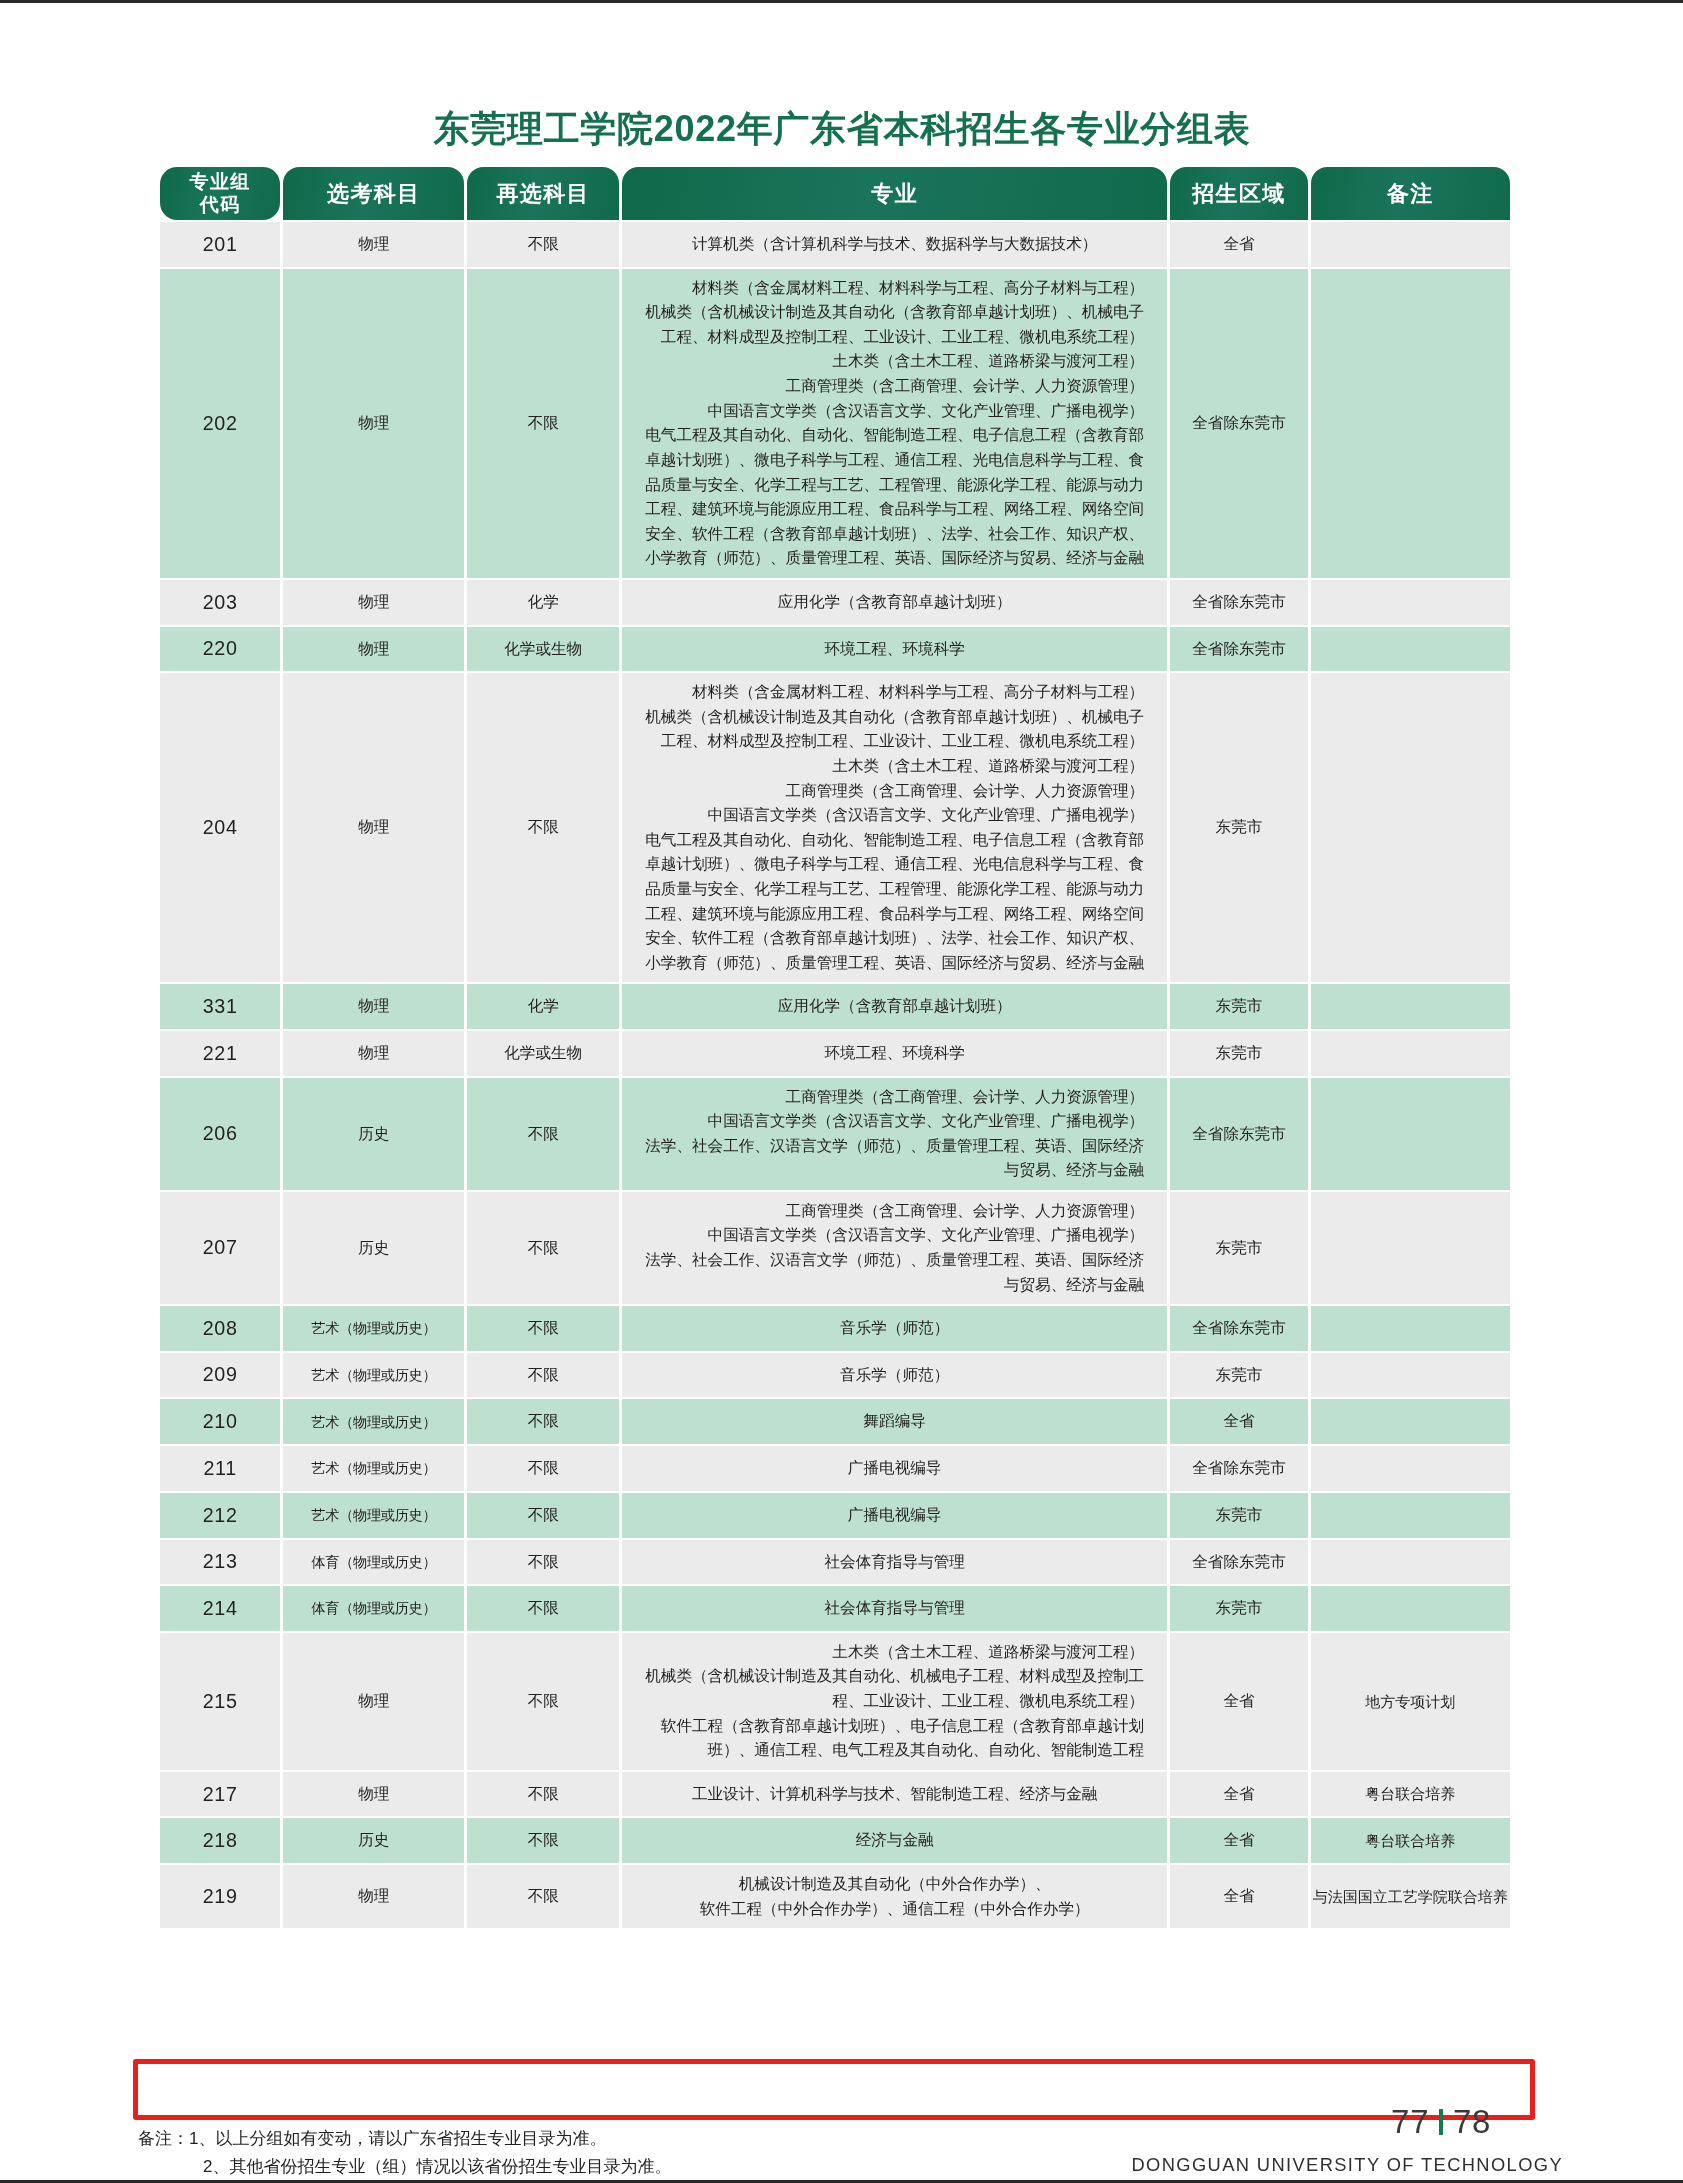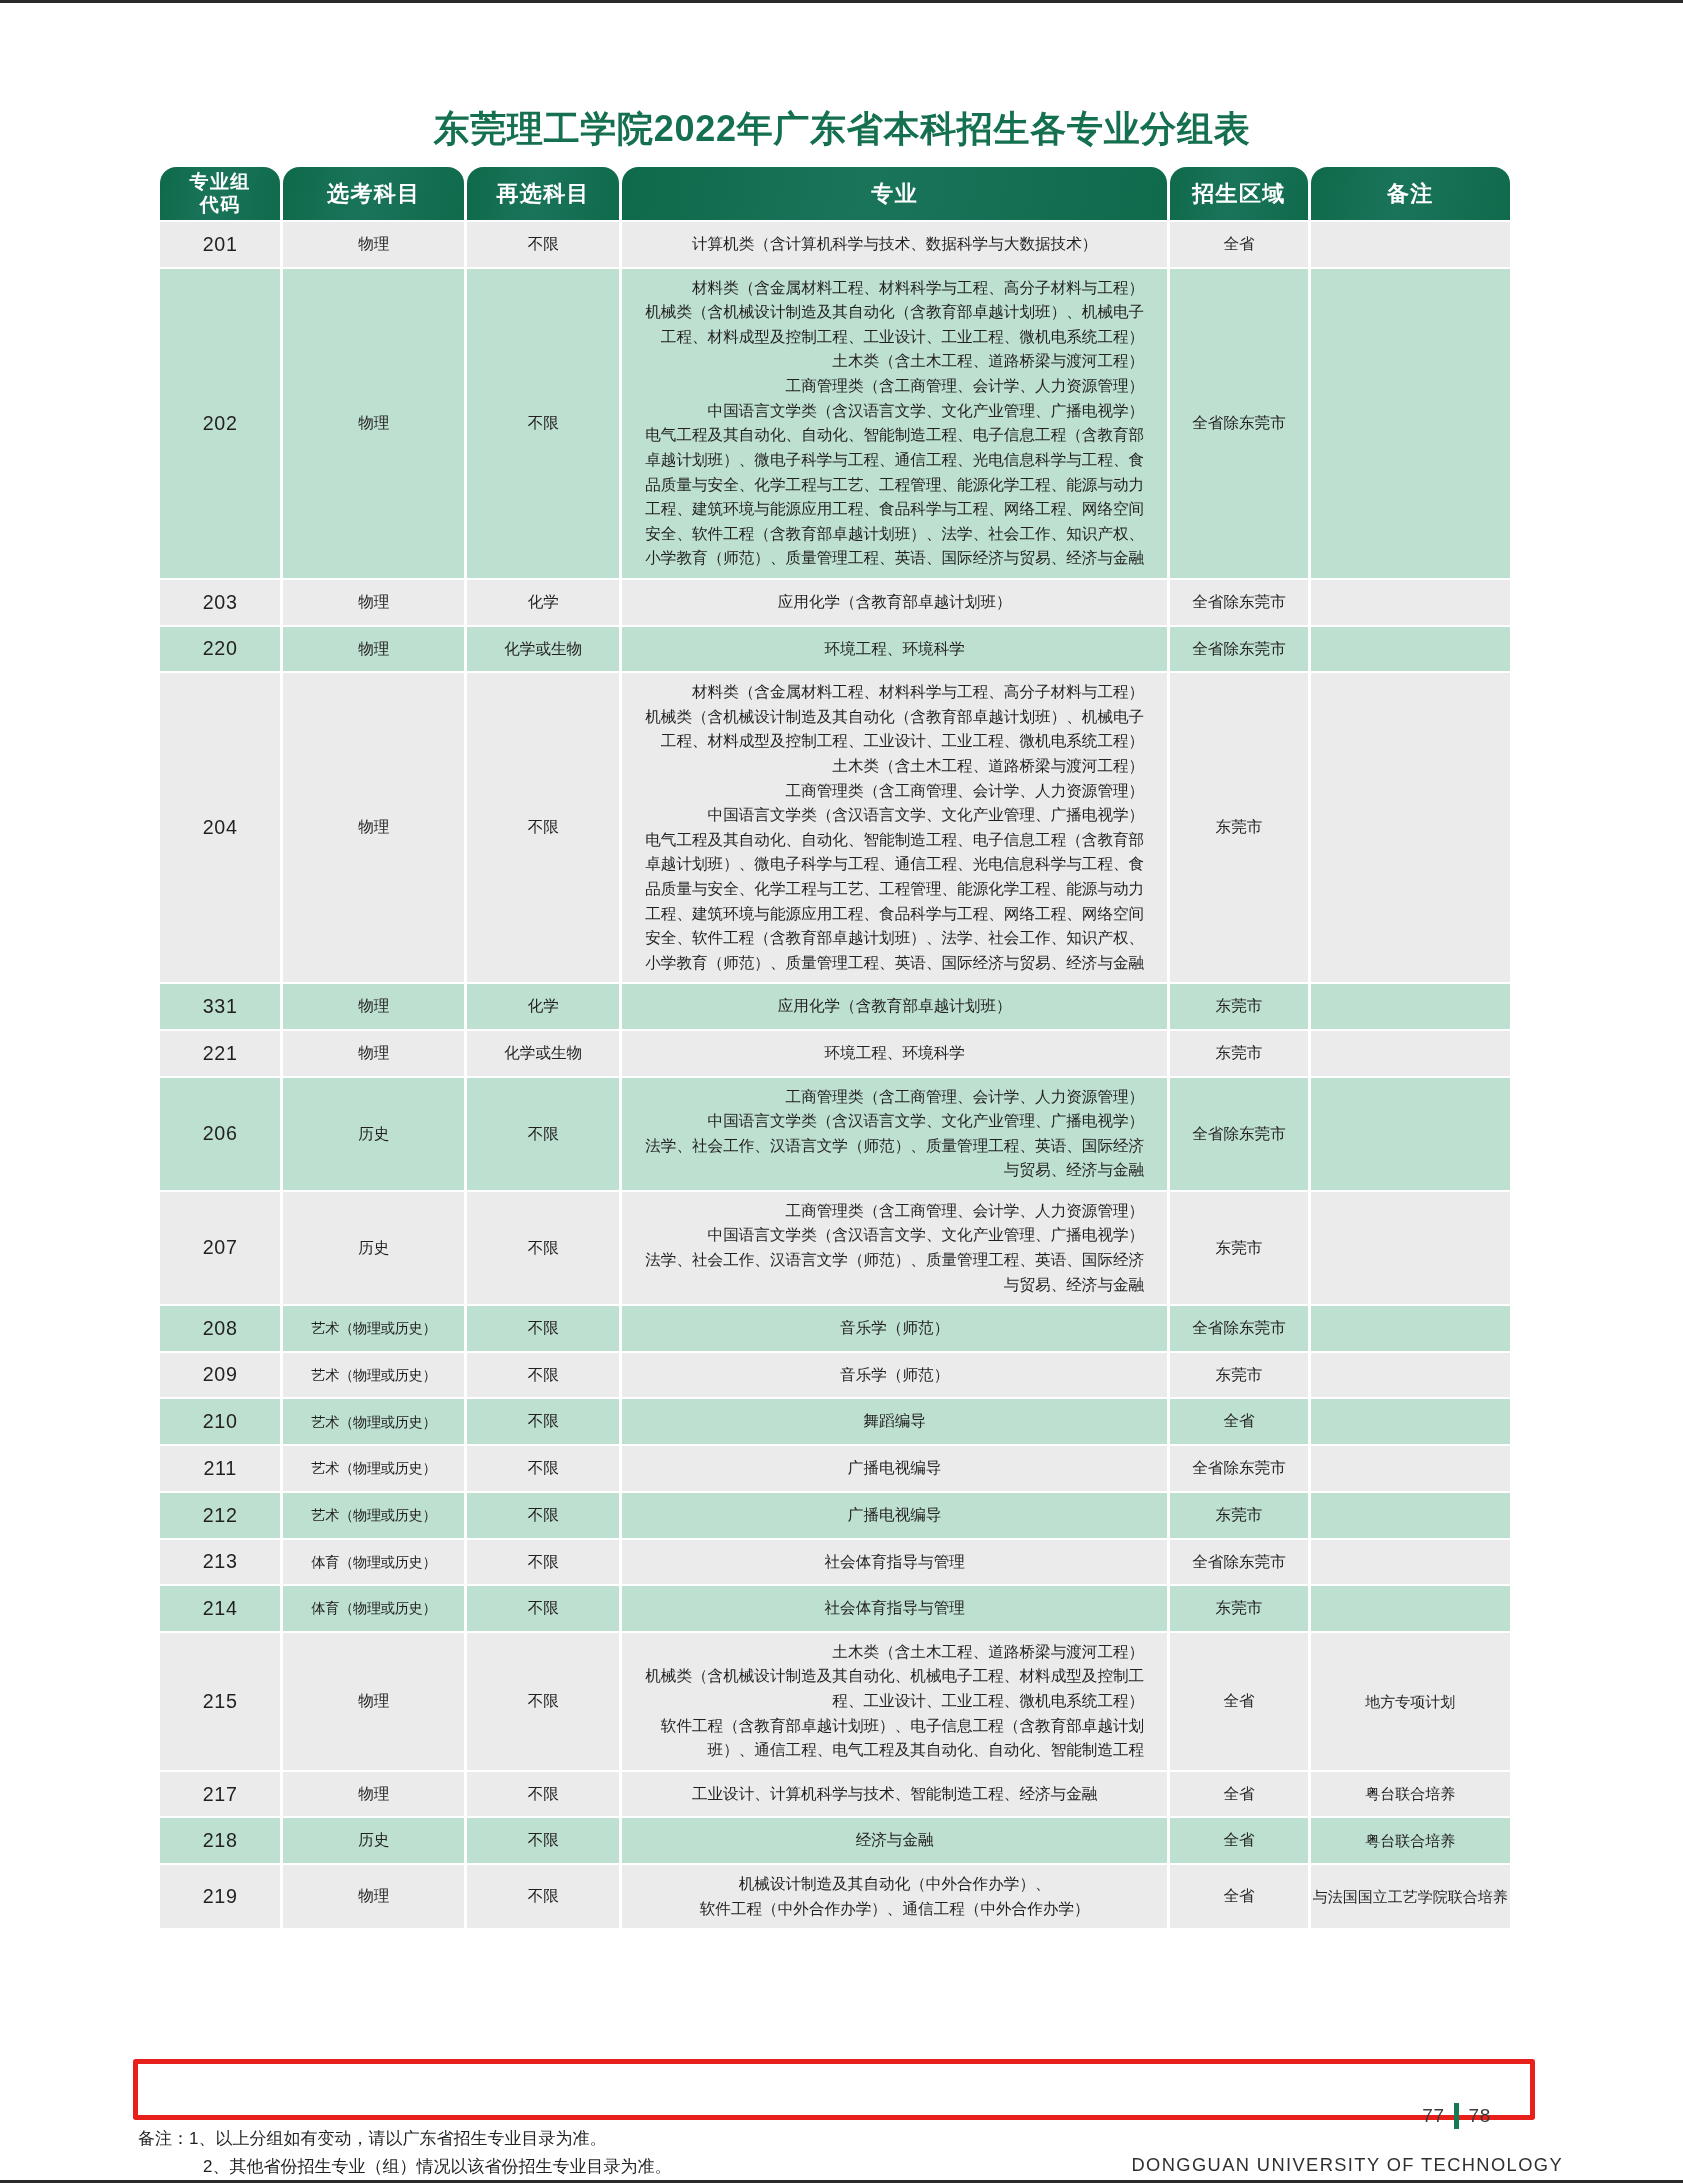--- a/index.html
+++ b/index.html
@@ -55,21 +55,21 @@
     font-size:22px;
     font-weight:bold;
     letter-spacing:1.4px;
     border-radius:16.3px 16.3px 0 0;
     height:53px;
     padding:0;
     vertical-align:middle;
     text-align:center;
     line-height:1.18;
   }
-  thead th.narrow{font-size:19px;}
+  thead th.narrow{font-size:19px;border-radius:17px;}
 
   tbody td{
     padding:6.8px 0;
     font-size:15.6px;
     color:#221f1f;
     text-align:center;
     vertical-align:middle;
     line-height:1.58;
   }
   tbody tr.odd td{background:#ebebeb;}
@@ -102,21 +102,21 @@
     font-size:17px;
     color:#221f1f;
     line-height:1.62;
     white-space:nowrap;
   }
   .footnotes .ln2{padding-left:65px;}
 
   .pagenums{
     position:absolute;
     right:153px;top:2103px;
-    font-size:19px;
+    font-size:33px;
     color:#3a3a3a;
     letter-spacing:0.7px;
     display:flex;align-items:center;gap:9.5px;
   }
   .pagenums .bar{
     display:inline-block;width:4.7px;height:26px;background:#137a52;
   }
   .uni-en{
     position:absolute;
     right:81px;top:2154px;

